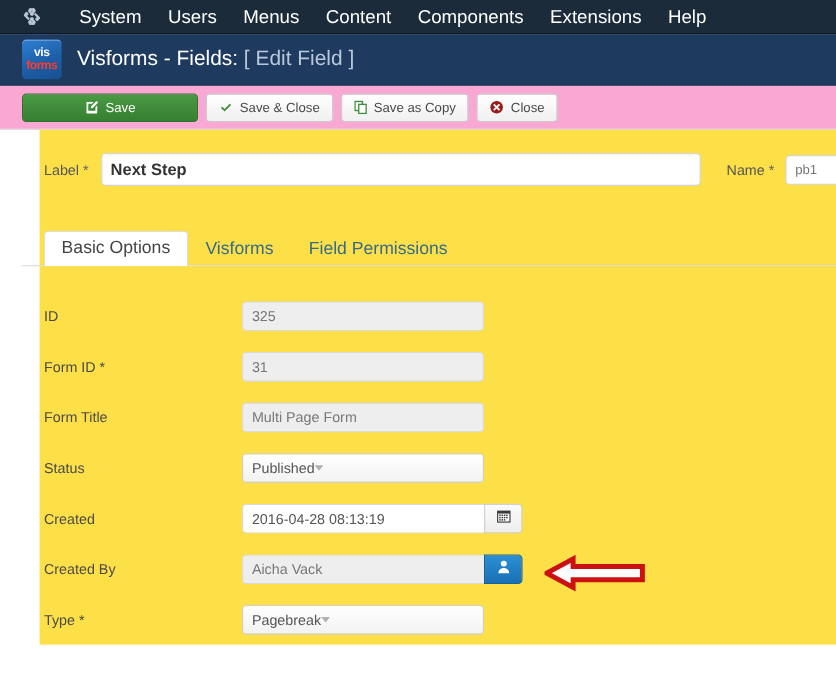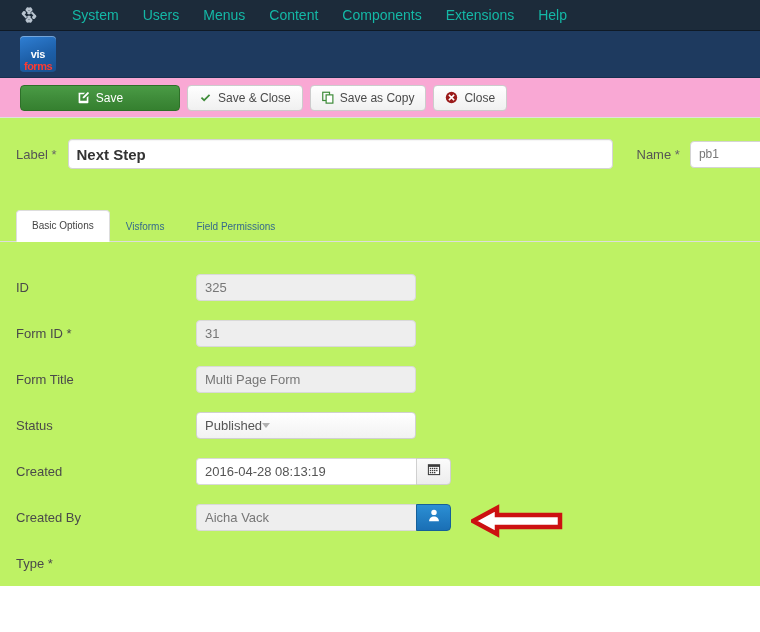--- a/index.html
+++ b/index.html
@@ -21,22 +21,22 @@
     border-bottom: 1px solid #0f1a26;
   }
   #joomla-logo {
     width: 22px; height: 22px;
     margin-right: 20px;
     display: flex; align-items: center; justify-content: center;
     flex: 0 0 auto;
   }
   #joomla-logo svg { display: block; }
   .nav-item {
-    color: #14b8a6;
-    font-size: 14px;
+    color: #ffffff;
+    font-size: 17px;
     padding: 0 12px;
     line-height: 31px;
     white-space: nowrap;
     cursor: pointer;
   }
 
   
   #subheader {
     height: 47px;
     background: #1e3a5f;
@@ -44,21 +44,21 @@
     align-items: center;
     padding-left: 20px;
     border-bottom: 1px solid #16304f;
   }
   #visforms-logo {
     width: 36px; height: 36px;
     border-radius: 4px;
     background: linear-gradient(160deg, #2f7fd4 0%, #1d5fa8 55%, #17508f 100%);
     box-shadow: inset 0 1px 0 rgba(255,255,255,.35);
     display: flex; flex-direction: column;
-    align-items: center; justify-content: flex-end;
+    align-items: center; justify-content: center;
     margin-right: 14px;
     flex: 0 0 auto;
     overflow: hidden;
   }
   #visforms-logo .l1 {
     color: #ffffff; font-size: 11px; font-weight: bold;
     line-height: 11px; letter-spacing: -0.3px;
   }
   #visforms-logo .l2 {
     color: #ff3b30; font-size: 11px; font-weight: bold;
@@ -101,21 +101,21 @@
   .tb-btn.primary {
     background: linear-gradient(to bottom, #4a9b45 0%, #3f8c3a 50%, #35802f 100%);
     border: 1px solid #2e7029;
     color: #ffffff;
     width: 160px;
     justify-content: center;
   }
   .tb-ico { display: inline-flex; align-items: center; }
 
   
-  #content { padding: 0 16px; background: #bef264; }
+  #content { padding: 0 4px; background: #fde047; margin-left: 36px; }
 
   
   #label-row {
     display: flex;
     align-items: center;
     padding-top: 21px;
     padding-bottom: 6px;
   }
   .lbl-inline {
     font-size: 13px; color: #555555;
@@ -161,21 +161,21 @@
     display: flex;
     align-items: flex-end;
     margin-top: 36px;
     border-bottom: 1px solid #dddddd;
     margin-left: -20px;
     margin-right: -20px;
     padding-left: 20px;
     height: 31px;
   }
   .tab {
-    font-size: 10px;
+    font-size: 16px;
     color: #356a8c;
     padding: 6px 15px 7px 15px;
     line-height: 17px;
     cursor: pointer;
     border: 1px solid transparent;
     border-bottom: none;
     margin-bottom: -1px;
     border-radius: 4px 4px 0 0;
     white-space: nowrap;
   }
@@ -289,20 +289,24 @@
   <div class="nav-item">Content</div>
   <div class="nav-item">Components</div>
   <div class="nav-item">Extensions</div>
   <div class="nav-item">Help</div>
 </div>
 
 <div id="subheader">
   <div id="visforms-logo">
     <span class="l1">vis</span>
     <span class="l2">forms</span>
+  </div>
+  <div id="page-title">
+    <span>Visforms - Fields:</span>
+    <span class="sub">[ Edit Field ]</span>
   </div>
 </div>
 
 <div id="toolbar">
   <div class="tb-btn primary">
     <span class="tb-ico">
       <svg width="13" height="13" viewBox="0 0 16 16">
           <path fill="#ffffff" d="M2 2h8l-2 2H4v8h8V8l2-2v8a1 1 0 0 1-1 1H3a1 1 0 0 1-1-1V3a1 1 0 0 1 0-1z"></path>
           <path fill="#ffffff" d="M14.3 1.7a1.2 1.2 0 0 0-1.7 0L7 7.3V9h1.7l5.6-5.6a1.2 1.2 0 0 0 0-1.7z"></path>
         </svg>
@@ -426,20 +430,24 @@
               <circle cx="8" cy="5" r="3.1" fill="#ffffff"></circle>
               <path d="M2.4 15c0-3.2 2.5-5.4 5.6-5.4s5.6 2.2 5.6 5.4z" fill="#ffffff"></path>
             </svg>
           </span>
         </div>
       </div>
     </div>
 
     <div class="frow">
       <div class="flabel">Type *</div>
+      <div class="fselect">
+        <span>Pagebreak</span>
+        <span class="caret"></span>
+      </div>
     </div>
 
     <div id="red-arrow">
       <svg width="92" height="34" viewBox="0 0 92 34">
         <polygon points="2,17 26,4 26,11 89,11 89,23 26,23 26,30" fill="#ffffff" stroke="#cc1111" stroke-width="4.5" stroke-linejoin="miter"></polygon>
       </svg>
     </div>
 
   </div>
 </div>

